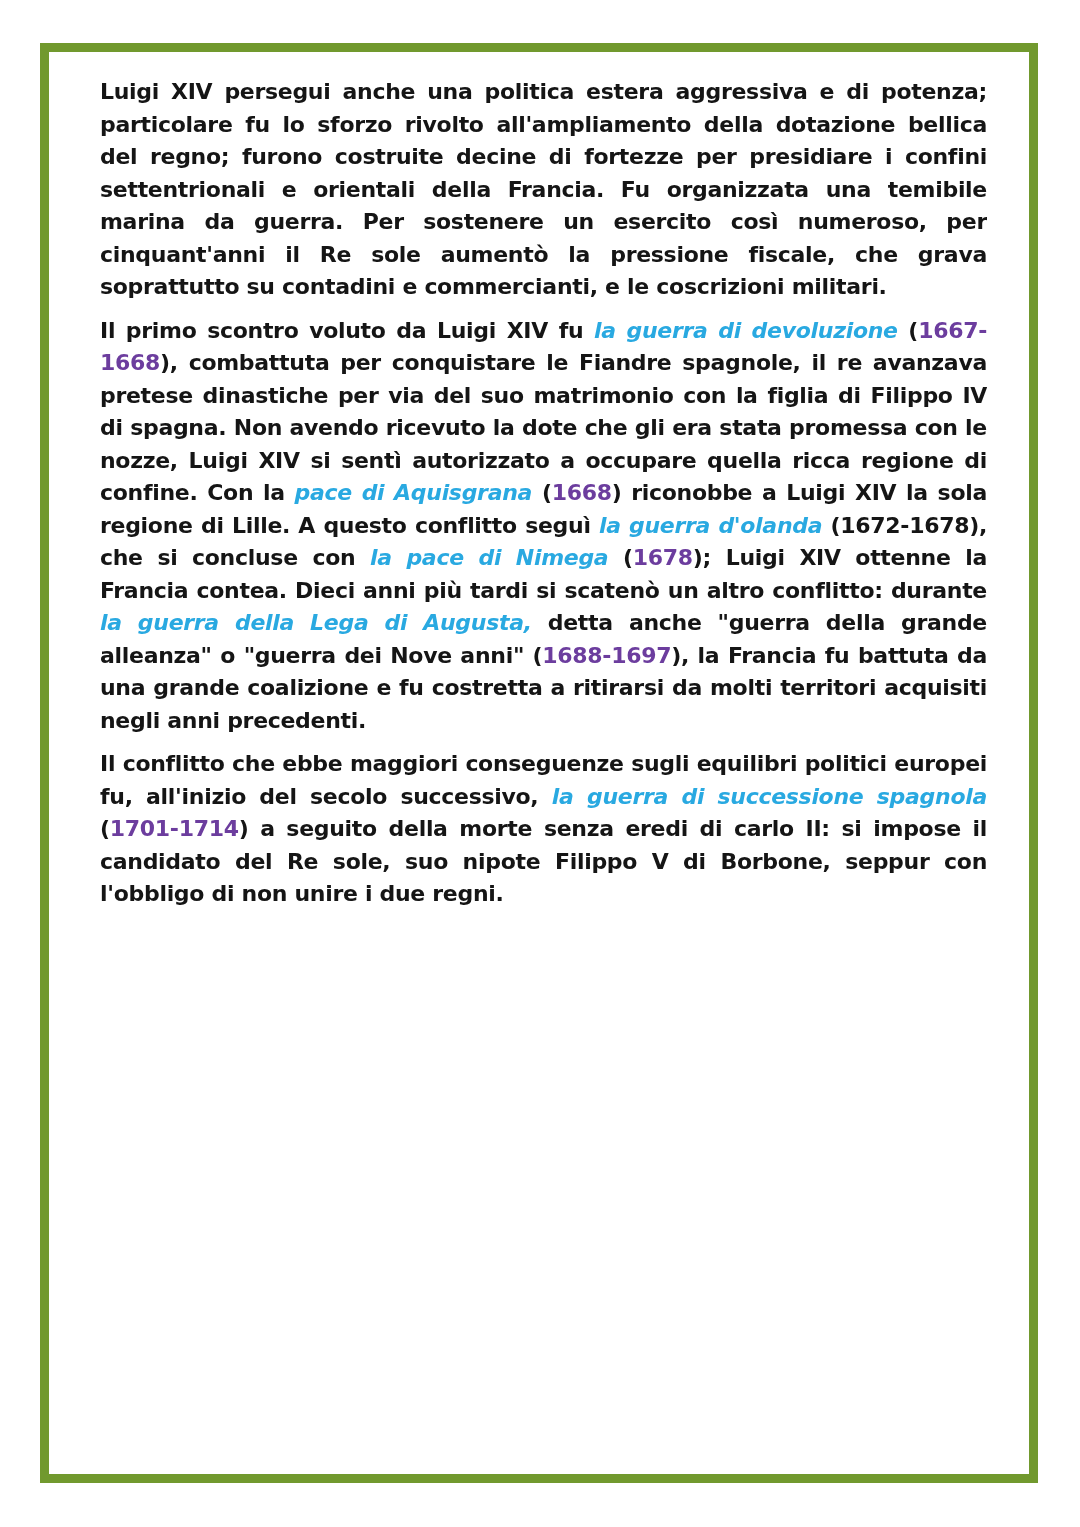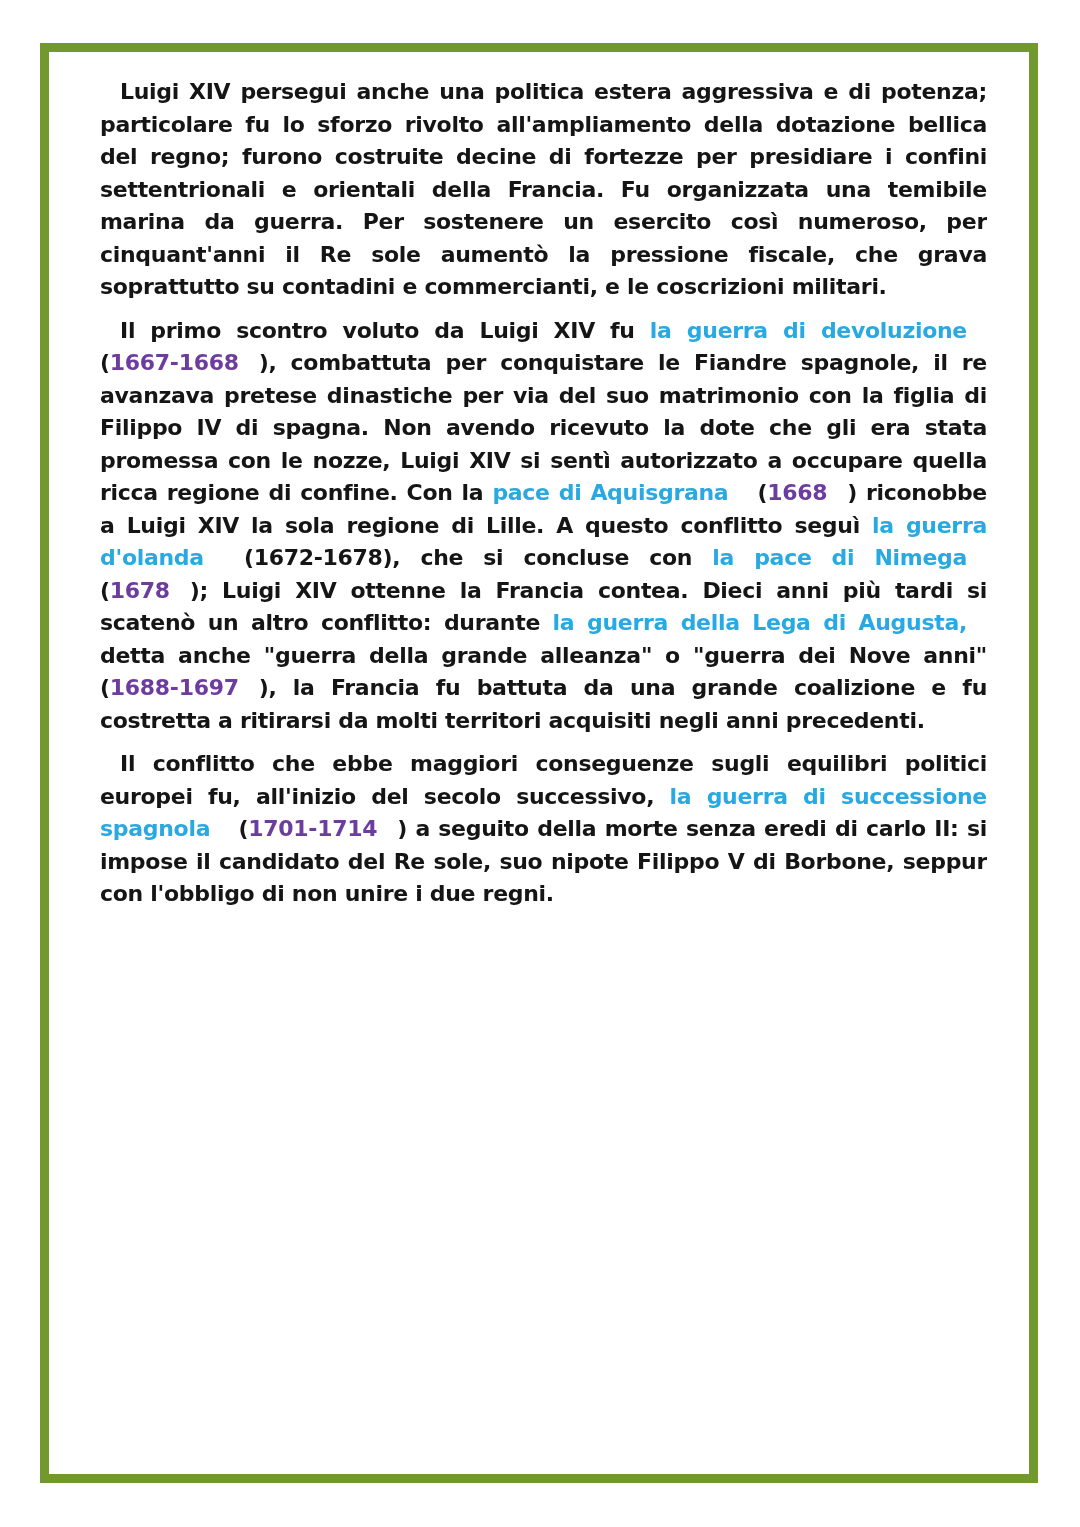--- a/index.html
+++ b/index.html
@@ -39,22 +39,22 @@
   .para{
     margin:0 0 11px 0;
     font-family:"DejaVu Sans", sans-serif;
     font-weight:700;
     font-size:22px;
     line-height:32.5px;
     letter-spacing:-0.3px;
     color:var(--text);
     text-align:justify;
   }
-  .seg-normal{color:var(--text);margin-left:20px;}
-  .seg-highlight{color:var(--highlight);}
+  .seg-normal{color:var(--text);}
+  .seg-highlight{color:var(--highlight);font-style:italic;}
   .seg-date{color:var(--date);}
 </style>
 </head>
 <body>
 
 <div class="page-frame">
   <div class="doc-body">
 
   <p class="para"><span class="seg-normal">Luigi XIV persegui anche una politica estera aggressiva e di potenza; particolare fu lo sforzo rivolto all'ampliamento della dotazione bellica del regno; furono costruite decine di fortezze per presidiare i confini settentrionali e orientali della Francia. Fu organizzata una temibile marina da guerra. Per sostenere un esercito così numeroso, per cinquant'anni il Re sole aumentò la pressione fiscale, che grava soprattutto su contadini e commercianti, e le coscrizioni militari.</span></p>
       <p class="para"><span class="seg-normal">Il primo scontro voluto da Luigi XIV fu </span><span class="seg-highlight">la guerra di devoluzione</span><span class="seg-normal"> (</span><span class="seg-date">1667-1668</span><span class="seg-normal">), combattuta per conquistare le Fiandre spagnole, il re avanzava pretese dinastiche per via del suo matrimonio con la figlia di Filippo IV di spagna. Non avendo ricevuto la dote che gli era stata promessa con le nozze, Luigi XIV si sentì autorizzato a occupare quella ricca regione di confine. Con la </span><span class="seg-highlight">pace di Aquisgrana</span><span class="seg-normal"> (</span><span class="seg-date">1668</span><span class="seg-normal">) riconobbe a Luigi XIV la sola regione di Lille. A questo conflitto seguì </span><span class="seg-highlight">la guerra d'olanda</span><span class="seg-normal"> (1672-1678), che si concluse con </span><span class="seg-highlight">la pace di Nimega</span><span class="seg-normal"> (</span><span class="seg-date">1678</span><span class="seg-normal">); Luigi XIV ottenne la Francia contea. Dieci anni più tardi si scatenò un altro conflitto: durante </span><span class="seg-highlight">la guerra della Lega di Augusta,</span><span class="seg-normal"> detta anche "guerra della grande alleanza" o "guerra dei Nove anni" (</span><span class="seg-date">1688-1697</span><span class="seg-normal">), la Francia fu battuta da una grande coalizione e fu costretta a ritirarsi da molti territori acquisiti negli anni precedenti.</span></p>

